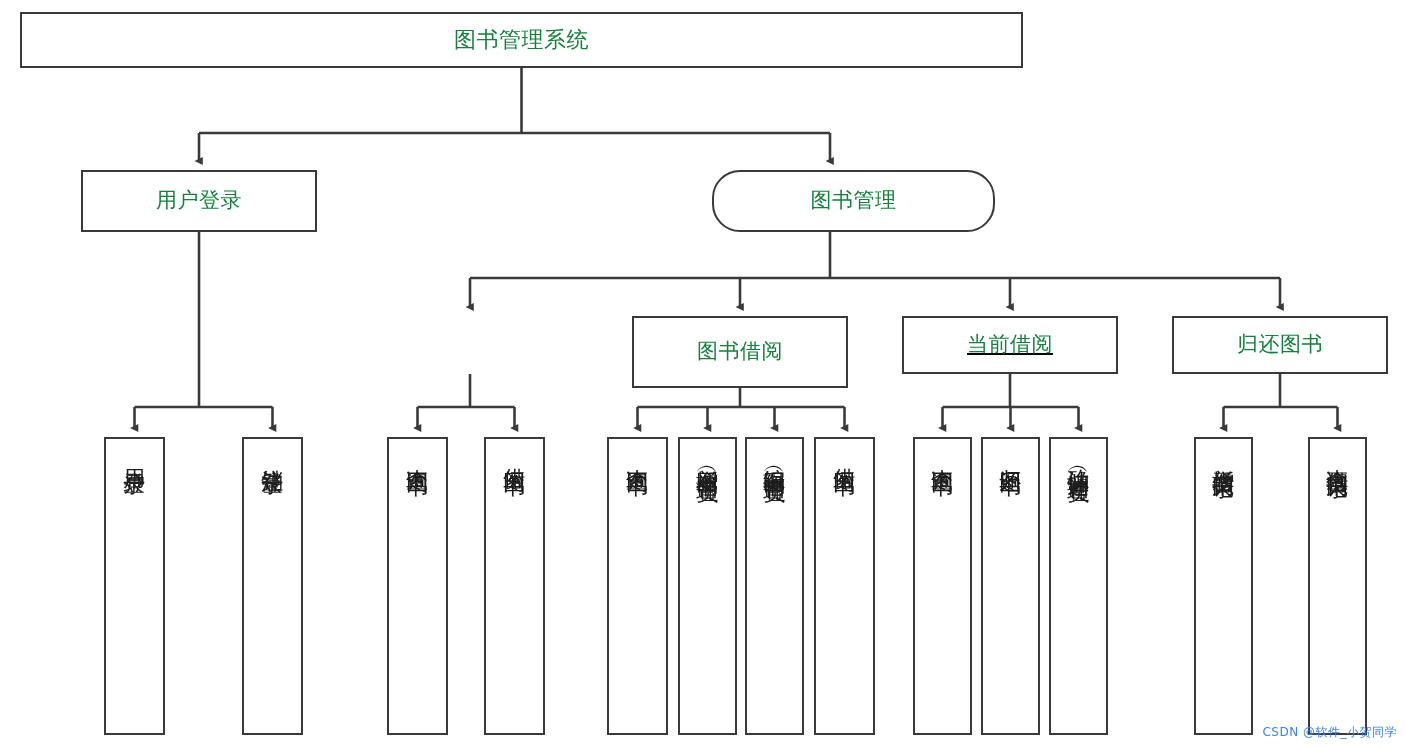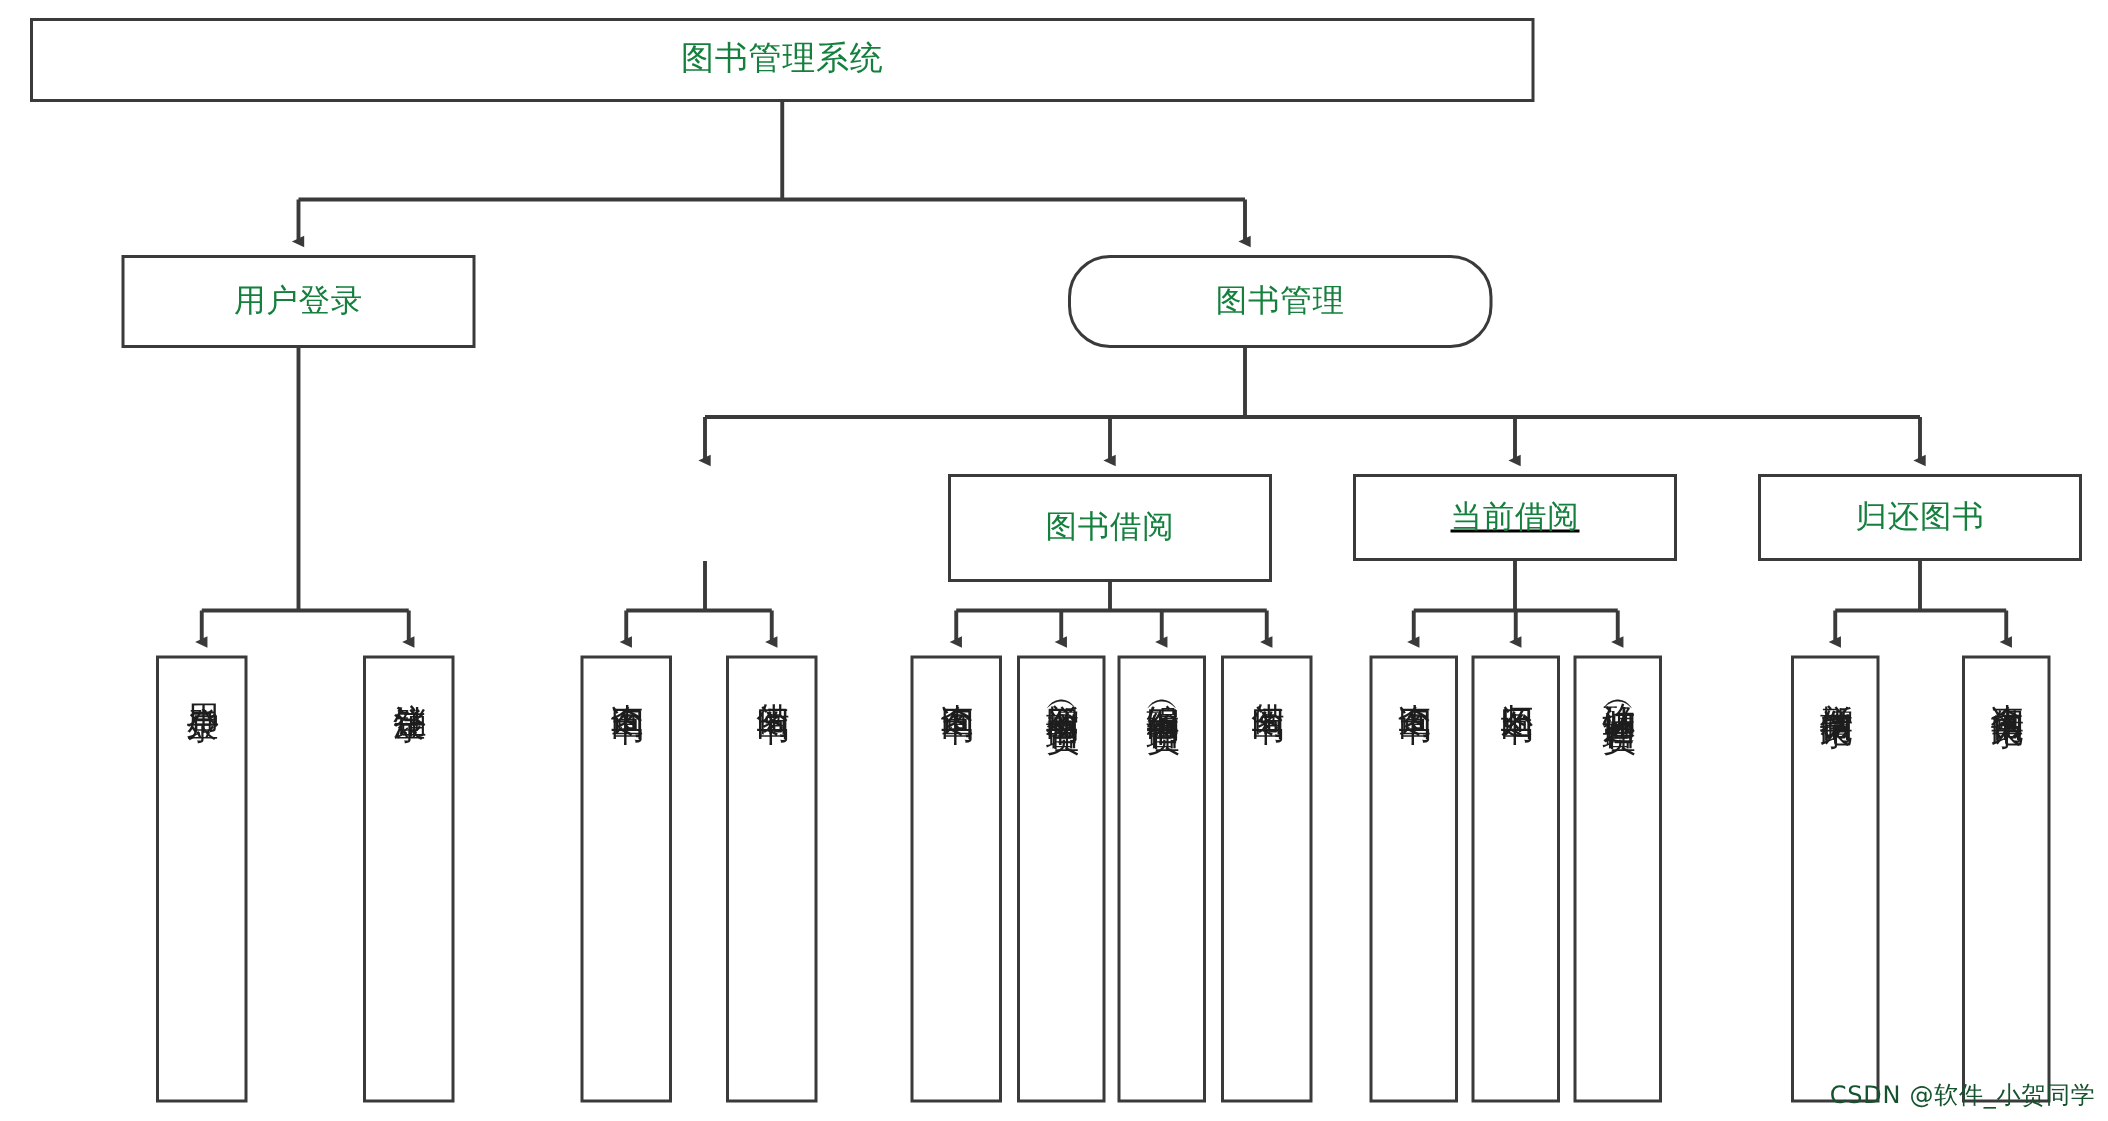--- a/index.html
+++ b/index.html
@@ -55,22 +55,22 @@
     letter-spacing: 2px;
     white-space: nowrap;
   }
   .node-box.root .node-label {
     font-size: 22px;
   }
   #watermark {
     position: absolute;
     right: 8px;
     bottom: 6px;
-    font-size: 16px;
-    color: #14532d;
+    font-size: 12px;
+    color: #3b82f6;
     letter-spacing: 0.5px;
     white-space: nowrap;
     pointer-events: none;
   }
 </style>
 </head>
 <body>
 
 <div id="diagram-root">
 

